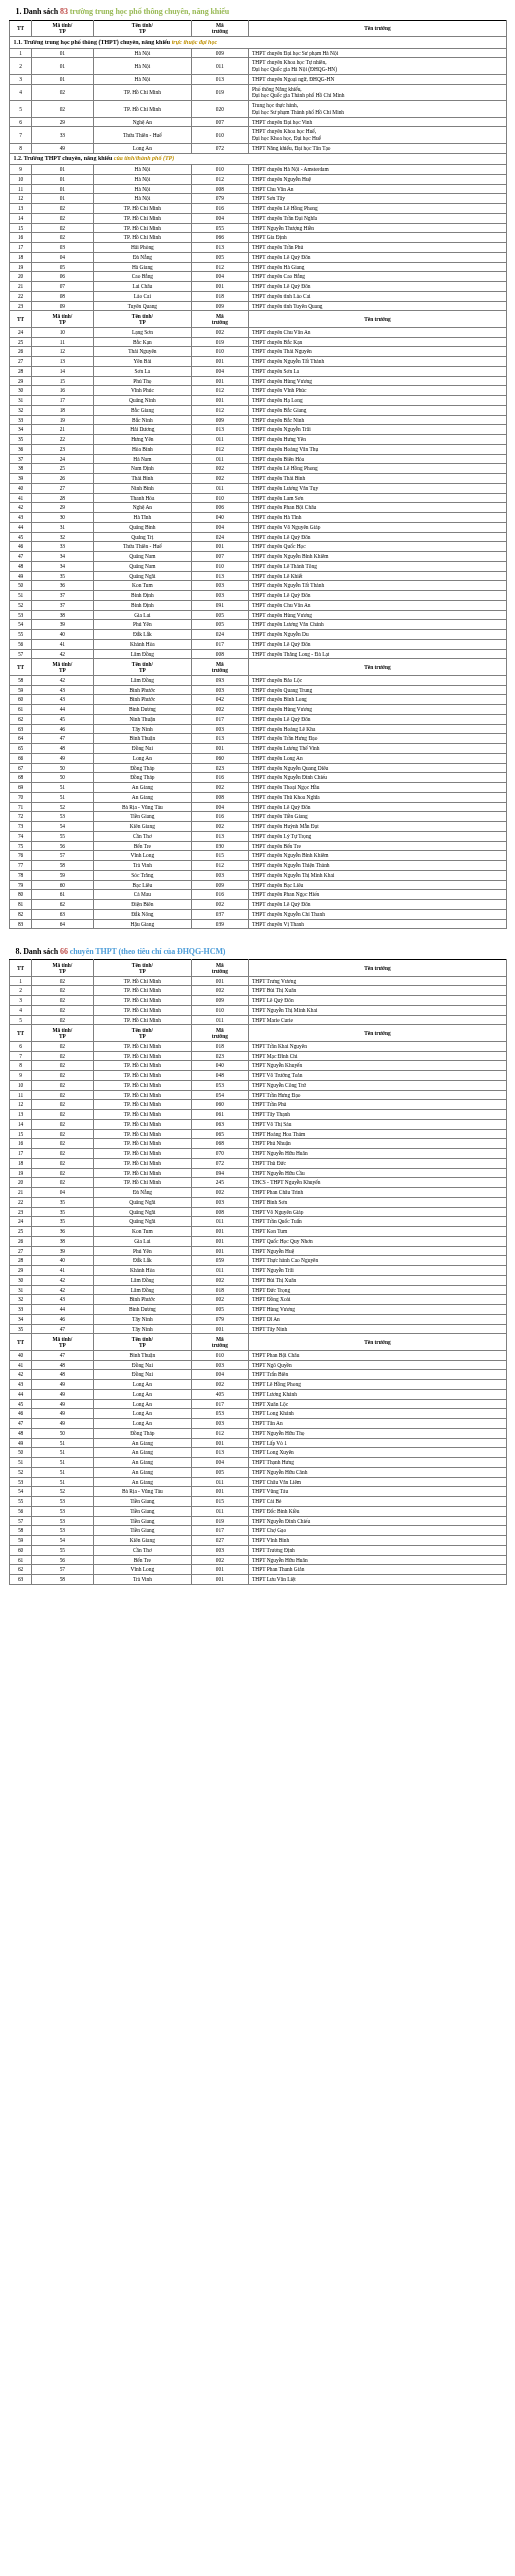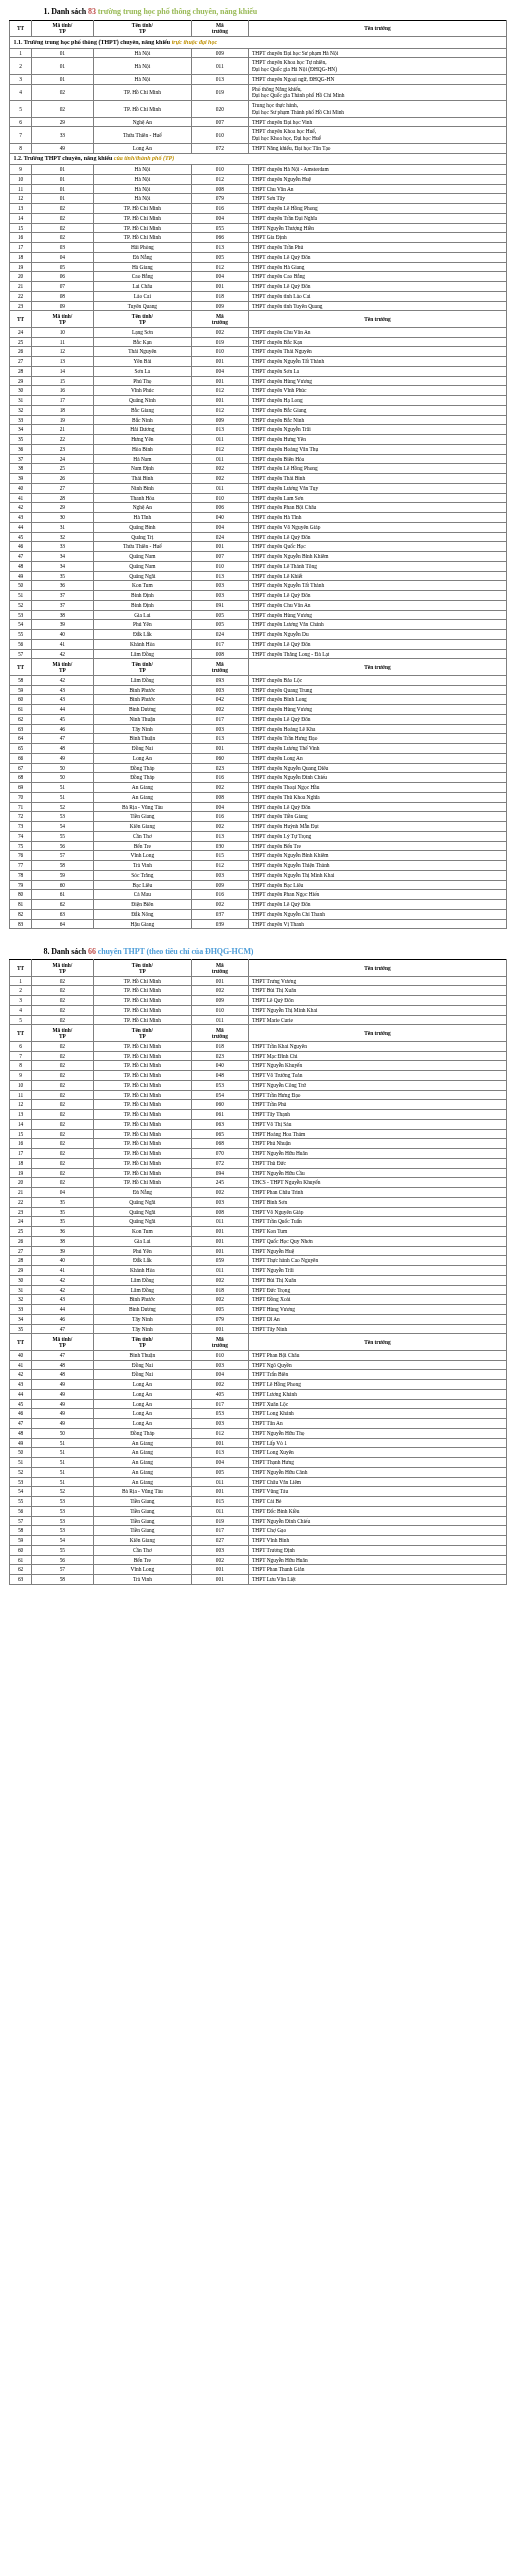--- a/index.html
+++ b/index.html
@@ -21,21 +21,21 @@
   }
   
   .section-heading {
     font-family: "Liberation Serif", "DejaVu Serif", serif;
     font-weight: bold;
     font-size: 8px;
     line-height: 1.25;
     margin: 4.1px 0 2.6px 10.3px;
     letter-spacing: -0.1px;
   }
-  .sh-num { color: #000000; margin-left: 28px; }
+  .sh-num { color: #000000; }
   .sh-count { color: #c0504d; }
 
   
   table.list {
     border-collapse: collapse;
     width: 496px;
     margin: 0 0 0 4.1px;
     table-layout: fixed;
     font-size: 5.4px;
   }

